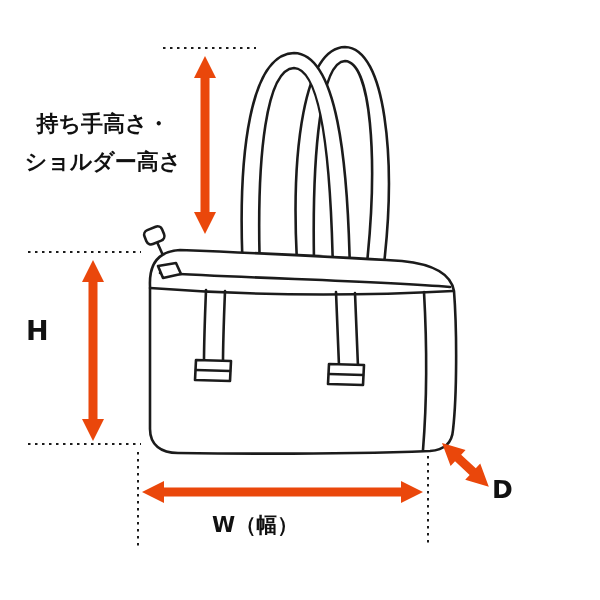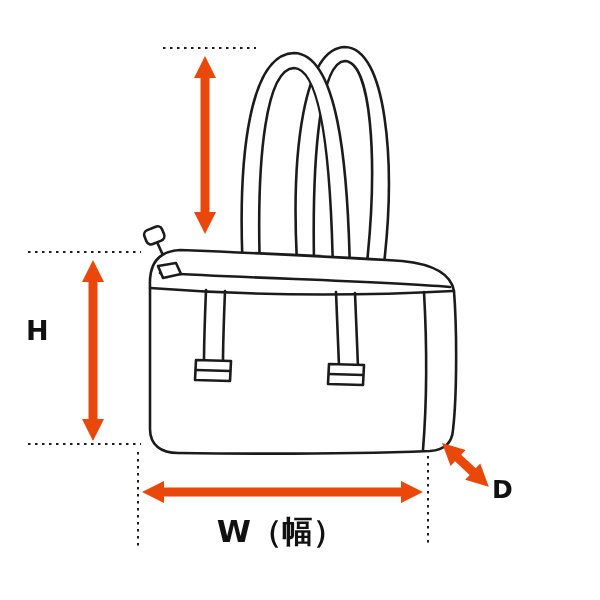--- a/index.html
+++ b/index.html
@@ -16,21 +16,21 @@
     position:absolute;
     color:#111111;
     font-weight:600;
     line-height:1.25;
     white-space:nowrap;
   }
   .lbl-handle-1 { left:14px;  top:110px; width:178px; text-align:center; font-size:22px; }
   .lbl-handle-2 { left:8px;   top:148px; width:190px; text-align:center; font-size:22px; }
   .lbl-h        { left:26px;  top:314px; font-size:27px; }
   .lbl-h-sub    { left:8px;   top:350px; font-size:22px; }
-  .lbl-w        { left:194px; top:512px; width:150px; text-align:right; font-size:31px; }
+  .lbl-w        { left:212px; top:512px; width:150px; text-align:left; font-size:21px; }
   .lbl-d        { left:492px; top:474px; font-size:25px; }
   .lbl-d-sub    { left:468px; top:506px; font-size:22px; }
 </style>
 </head>
 <body>
 
 <div class="stage">
 
   <svg width="600" height="600" viewBox="0 0 600 600">
 
@@ -77,20 +77,22 @@
       <path fill="#EA470B" d="M205,56 L216,78 L209.5,78 L209.5,212 L216,212 L205,234 L194,212 L200.5,212 L200.5,78 L194,78 Z"></path>
 
       <path fill="#EA470B" d="M93,260 L104,282 L97.5,282 L97.5,419 L104,419 L93,441 L82,419 L88.5,419 L88.5,282 L82,282 Z"></path>
 
       <path fill="#EA470B" d="M142,492 L164,481 L164,487.5 L401,487.5 L401,481 L423,492 L401,503 L401,496.5 L164,496.5 L164,503 Z"></path>
 
       <path fill="#EA470B" transform="translate(442,443) rotate(43)" d="M0,0 L22,-11 L22,-4.5 L42,-4.5 L42,-11 L64,0 L42,11 L42,4.5 L22,4.5 L22,11 Z"></path>
     </g>
   </svg>
 
+  <div class="lbl lbl-handle-1">持ち手高さ・</div>
+  <div class="lbl lbl-handle-2">ショルダー高さ</div>
 
   <div class="lbl lbl-h">H</div>
 
   <div class="lbl lbl-w">W（幅）</div>
 
   <div class="lbl lbl-d">D</div>
 
 </div>
 
 </body></html>

